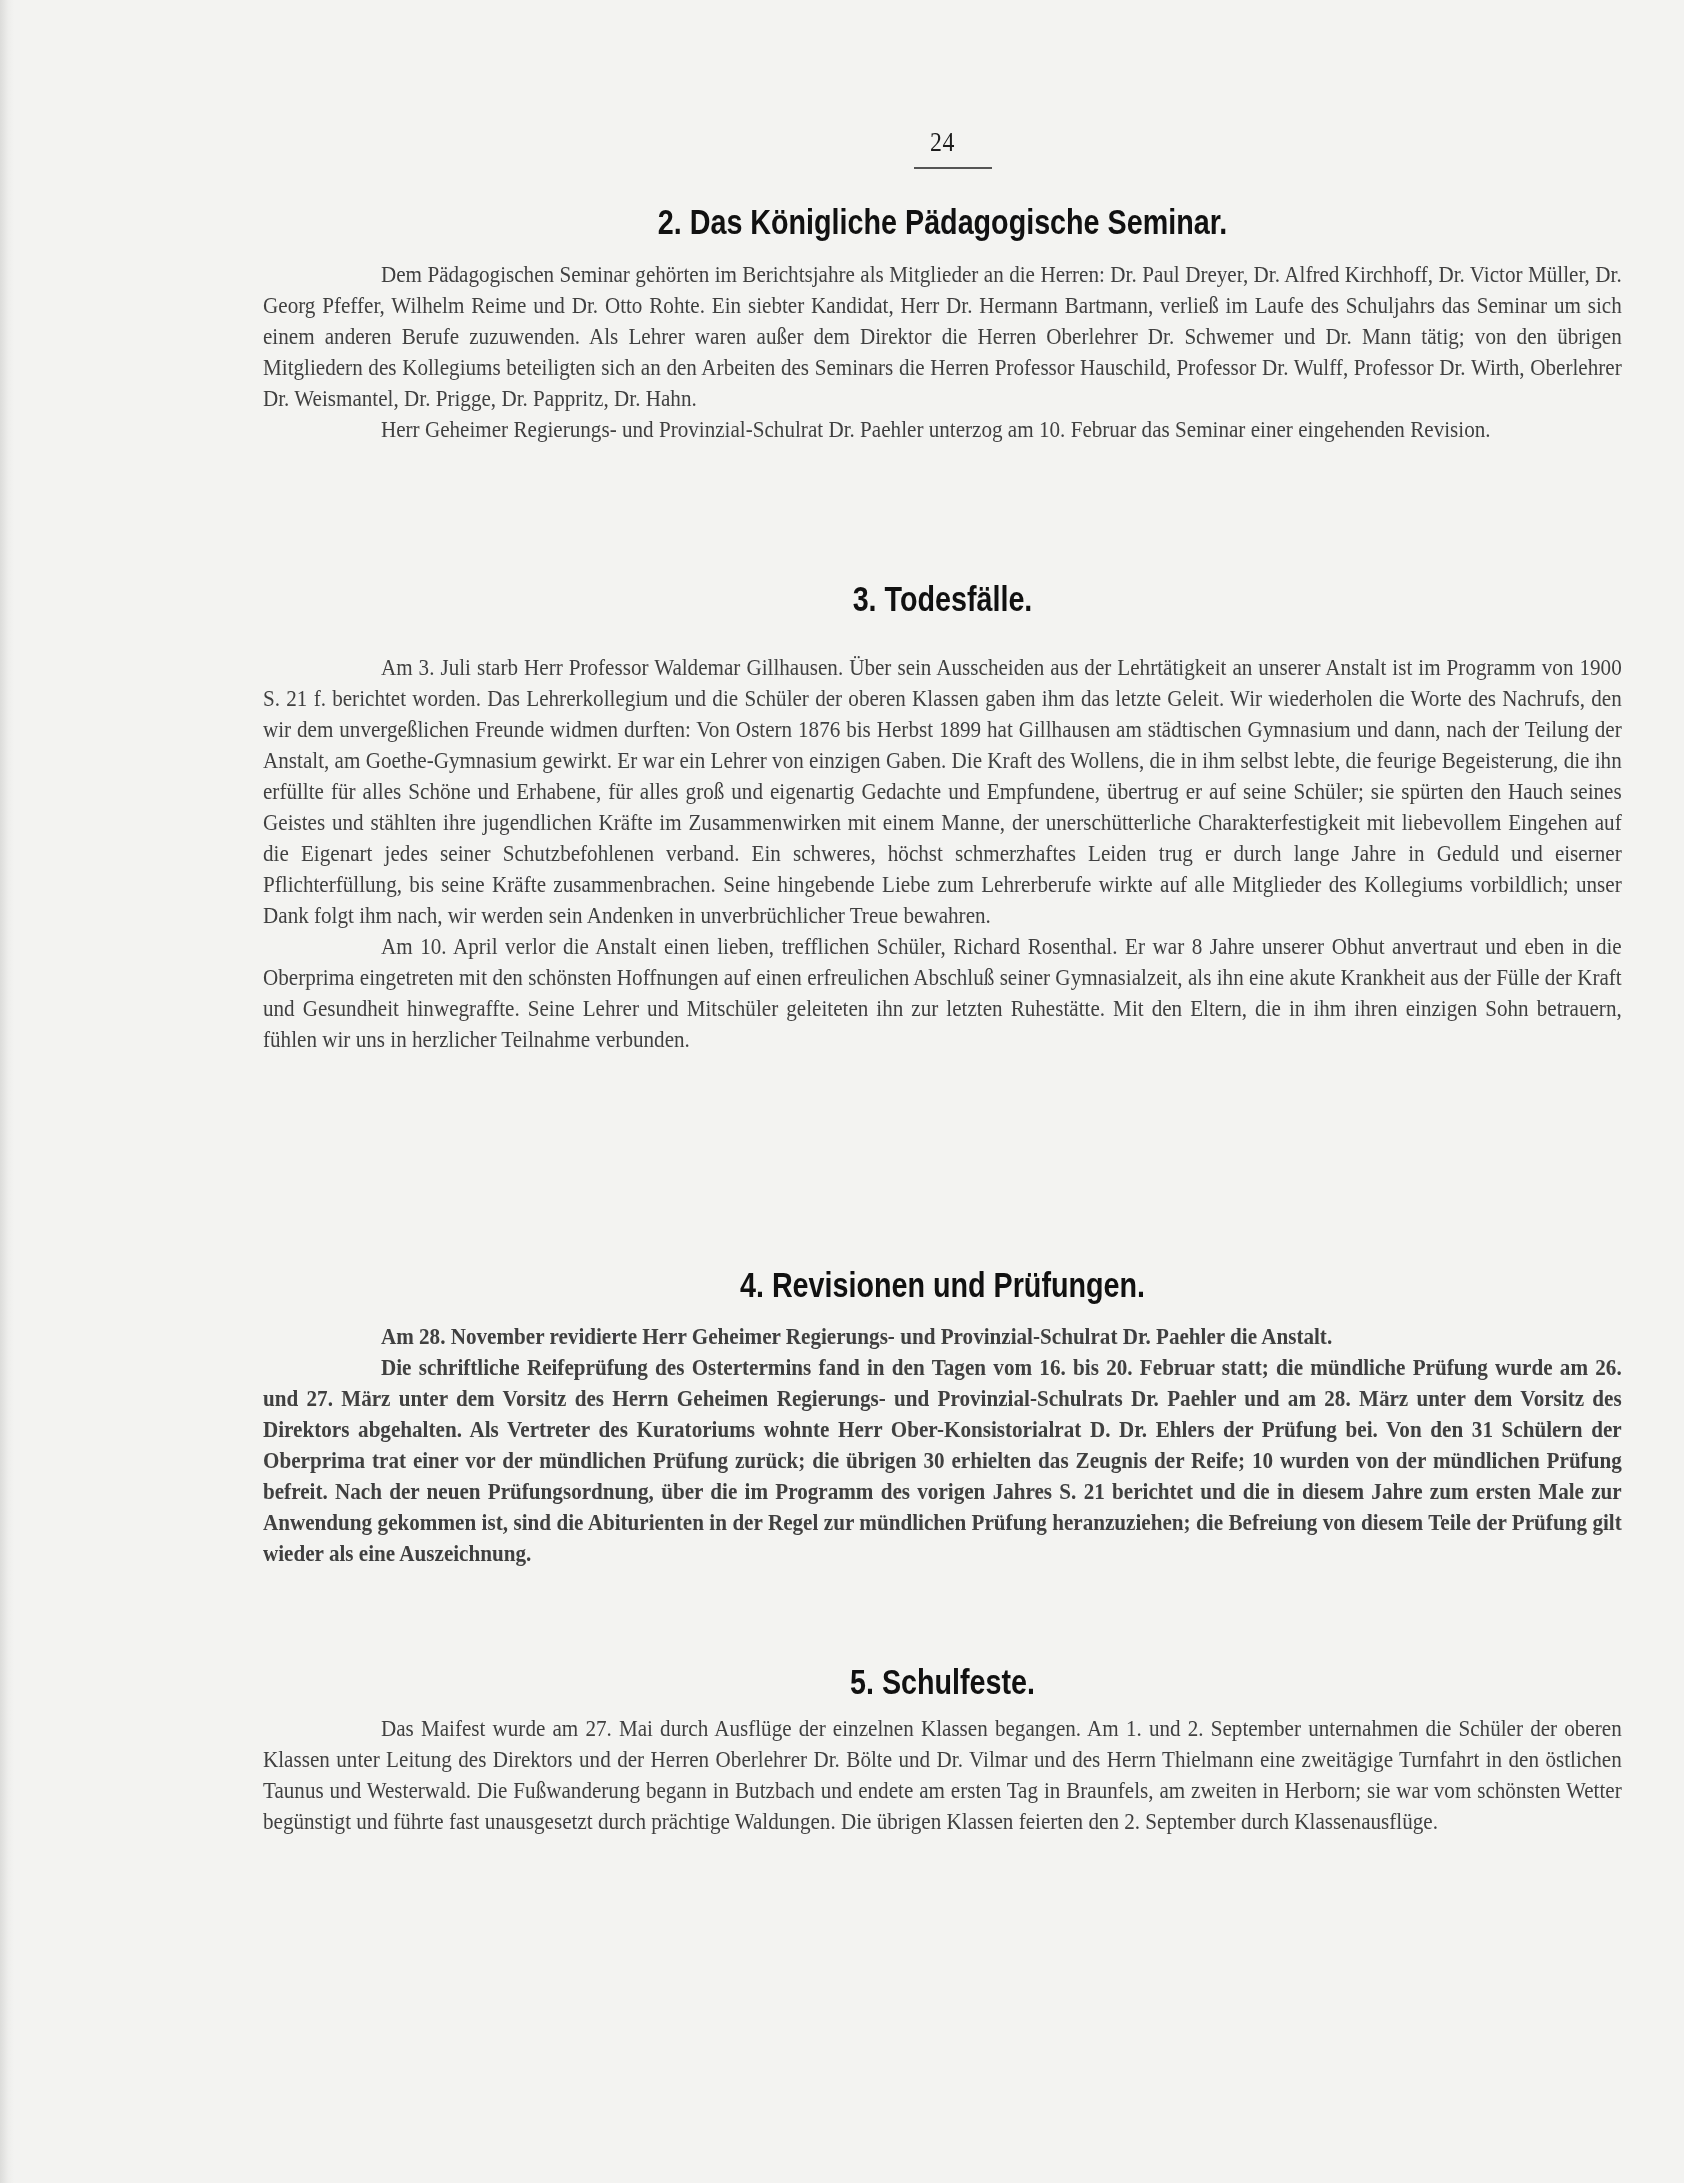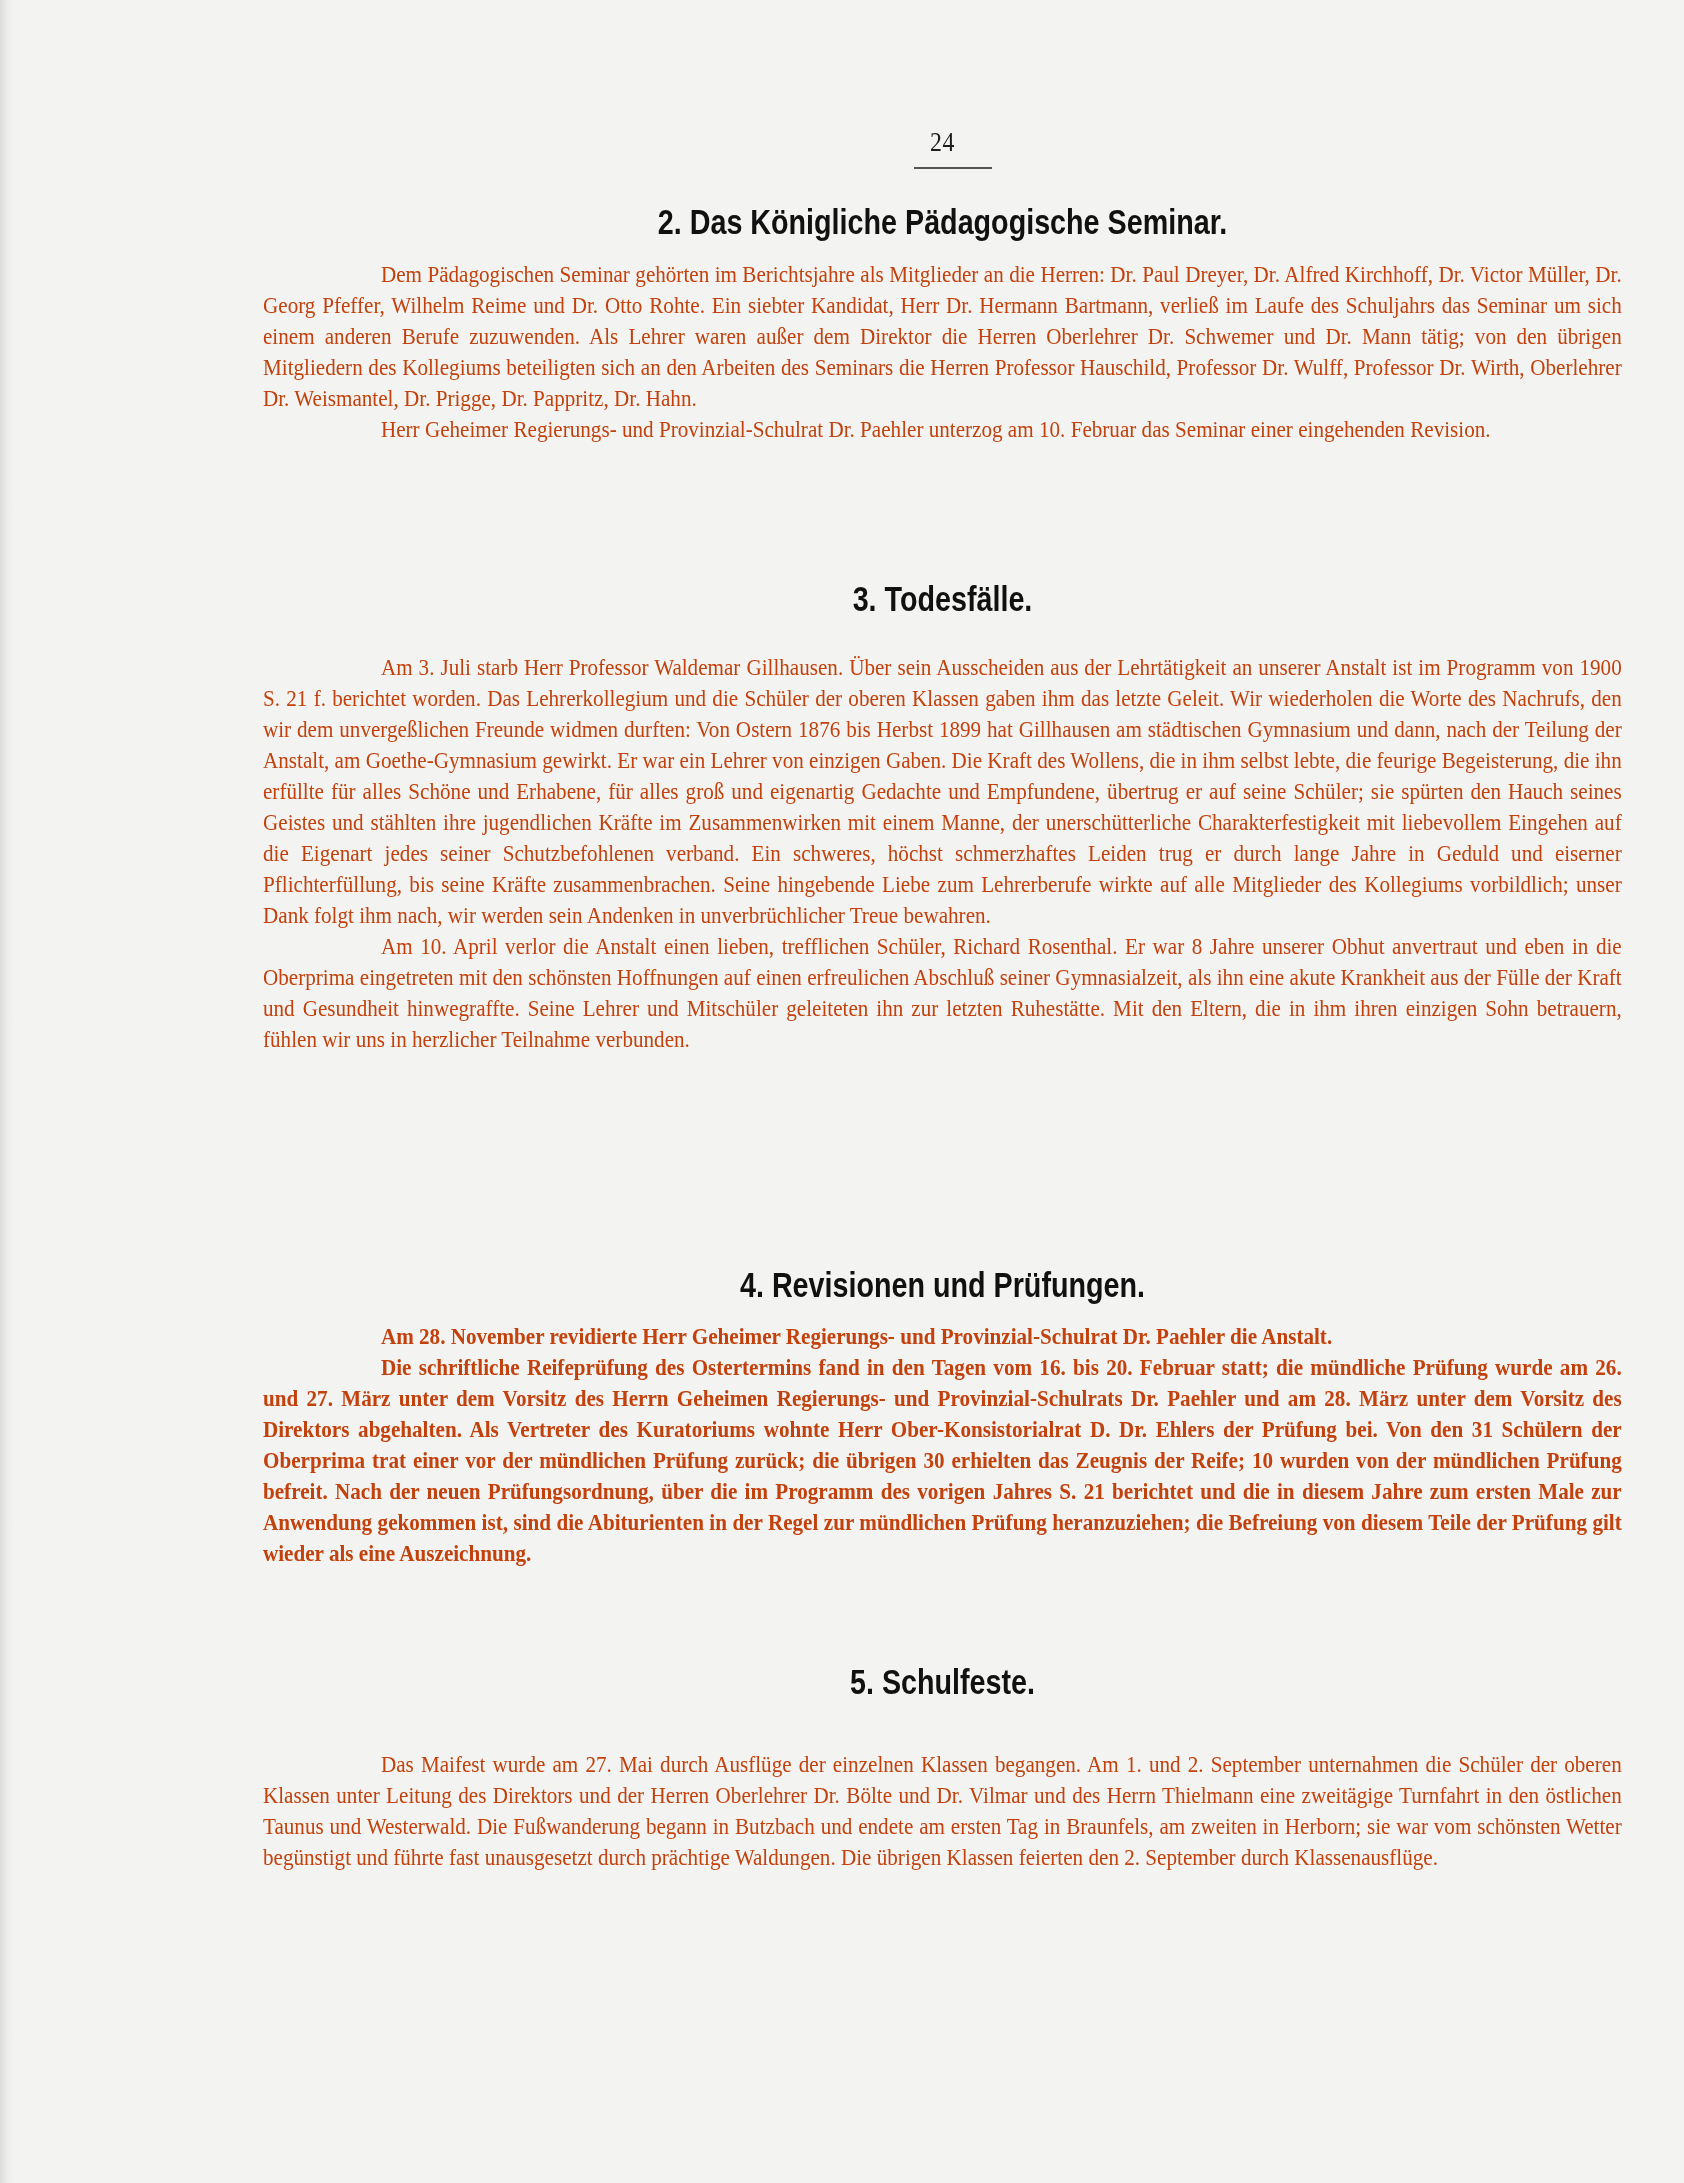--- a/index.html
+++ b/index.html
@@ -30,21 +30,21 @@
     text-align: center;
     font-family: "Liberation Sans", sans-serif;
     font-weight: bold; font-size: 35px; line-height: 40px;
     transform: scaleX(0.82); transform-origin: center;
     color: #111;
   }
   .block {
     position: absolute; left: 0; width: 1359px;
     font-family: "Liberation Serif", serif;
     font-size: 24px; line-height: 31px;
-    color: #c2410c;
+    color: #404040;
   }
   .block p {
     margin: 0; text-align: justify; text-align-last: left;
     transform: scaleX(0.88); transform-origin: left top; width: 1544px;
   }
   .block p.indent { text-indent: 134px; }
 </style>
 </head>
 <body>
 
@@ -66,17 +66,17 @@
     <p class="indent">Am 10. April verlor die Anstalt einen lieben, trefflichen Schüler, Richard Rosenthal. Er war 8 Jahre unserer Obhut anvertraut und eben in die Oberprima eingetreten mit den schönsten Hoffnungen auf einen erfreulichen Abschluß seiner Gymnasialzeit, als ihn eine akute Krankheit aus der Fülle der Kraft und Gesundheit hinwegraffte. Seine Lehrer und Mitschüler geleiteten ihn zur letzten Ruhestätte. Mit den Eltern, die in ihm ihren einzigen Sohn betrauern, fühlen wir uns in herzlicher Teilnahme verbunden.</p>
   </div>
 
   <h2 style="top:1265px;">4. Revisionen und Prüfungen.</h2>
   <div class="block" style="top:1321px;font-weight:bold;">
     <p class="indent">Am 28. November revidierte Herr Geheimer Regierungs- und Provinzial-Schulrat Dr. Paehler die Anstalt.</p>
     <p class="indent">Die schriftliche Reifeprüfung des Ostertermins fand in den Tagen vom 16. bis 20. Februar statt; die mündliche Prüfung wurde am 26. und 27. März unter dem Vorsitz des Herrn Geheimen Regierungs- und Provinzial-Schulrats Dr. Paehler und am 28. März unter dem Vorsitz des Direktors abgehalten. Als Vertreter des Kuratoriums wohnte Herr Ober-Konsistorialrat D. Dr. Ehlers der Prüfung bei. Von den 31 Schülern der Oberprima trat einer vor der mündlichen Prüfung zurück; die übrigen 30 erhielten das Zeugnis der Reife; 10 wurden von der mündlichen Prüfung befreit. Nach der neuen Prüfungsordnung, über die im Programm des vorigen Jahres S. 21 berichtet und die in diesem Jahre zum ersten Male zur Anwendung gekommen ist, sind die Abiturienten in der Regel zur mündlichen Prüfung heranzuziehen; die Befreiung von diesem Teile der Prüfung gilt wieder als eine Auszeichnung.</p>
   </div>
 
   <h2 style="top:1662px;">5. Schulfeste.</h2>
-  <div class="block" style="top:1713px;margin-top:36px;">
+  <div class="block" style="top:1713px;">
     <p class="indent">Das Maifest wurde am 27. Mai durch Ausflüge der einzelnen Klassen begangen. Am 1. und 2. September unternahmen die Schüler der oberen Klassen unter Leitung des Direktors und der Herren Oberlehrer Dr. Bölte und Dr. Vilmar und des Herrn Thielmann eine zweitägige Turnfahrt in den östlichen Taunus und Westerwald. Die Fußwanderung begann in Butzbach und endete am ersten Tag in Braunfels, am zweiten in Herborn; sie war vom schönsten Wetter begünstigt und führte fast unausgesetzt durch prächtige Waldungen. Die übrigen Klassen feierten den 2. September durch Klassenausflüge.</p>
   </div>
 </div>
 
 
 </body></html>

